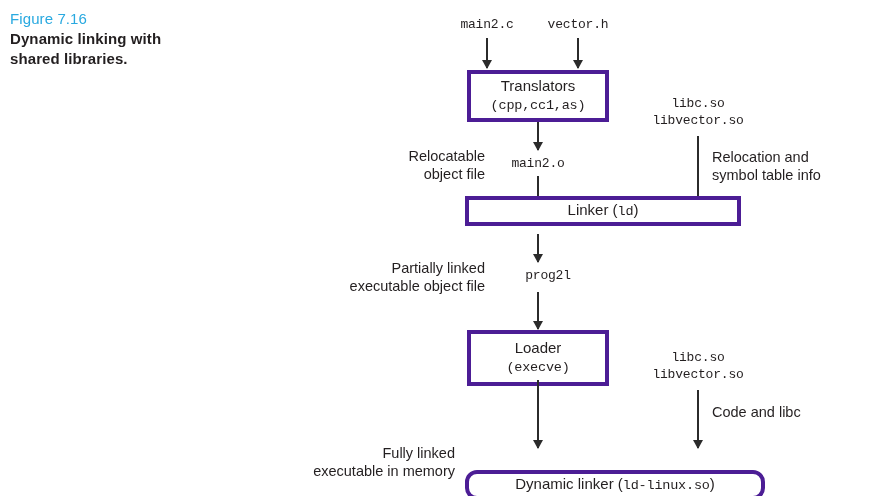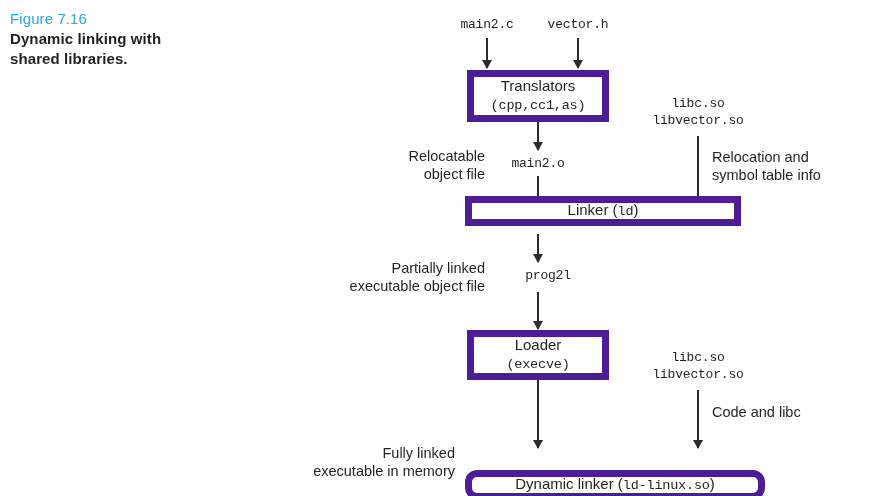--- a/index.html
+++ b/index.html
@@ -39,21 +39,21 @@
     color: #231f20;
     line-height: 20px;
     letter-spacing: 0.1px;
     width: 195px;
   }
 
   
   .box {
     position: absolute;
     box-sizing: border-box;
-    border: 7px solid #4c1d95;
+    border: 4px solid #4c1d95;
     background: #ffffff;
     display: flex;
     flex-direction: column;
     align-items: center;
     justify-content: center;
     text-align: center;
     font-size: 15px;
     line-height: 20px;
     color: #231f20;
   }
@@ -151,21 +151,21 @@
 
   <div class="arrow" style="left:537px; top:234px; height:28px;"></div>
 
   <div class="filelabel center" style="left:548px; top:267px;">prog2l</div>
 
   <div class="annot right" style="left:270px; top:259px; width:215px;">Partially linked</div>
   <div class="annot right" style="left:270px; top:277px; width:215px;">executable object file</div>
 
   <div class="arrow" style="left:537px; top:292px; height:37px;"></div>
 
-  <div class="box" style="left:467px; top:330px; width:142px; height:50px;">
+  <div class="box" style="left:467px; top:330px; width:142px; height:56px;">
     <div class="ln">Loader</div>
     <div class="ln mono">(execve)</div>
   </div>
 
   <div class="filelabel center" style="left:698px; top:349px;">libc.so</div>
   <div class="filelabel center" style="left:698px; top:366px;">libvector.so</div>
 
   <div class="arrow" style="left:697px; top:390px; height:58px;"></div>
 
   <div class="annot left" style="left:712px; top:403px;">Code and libc</div>

